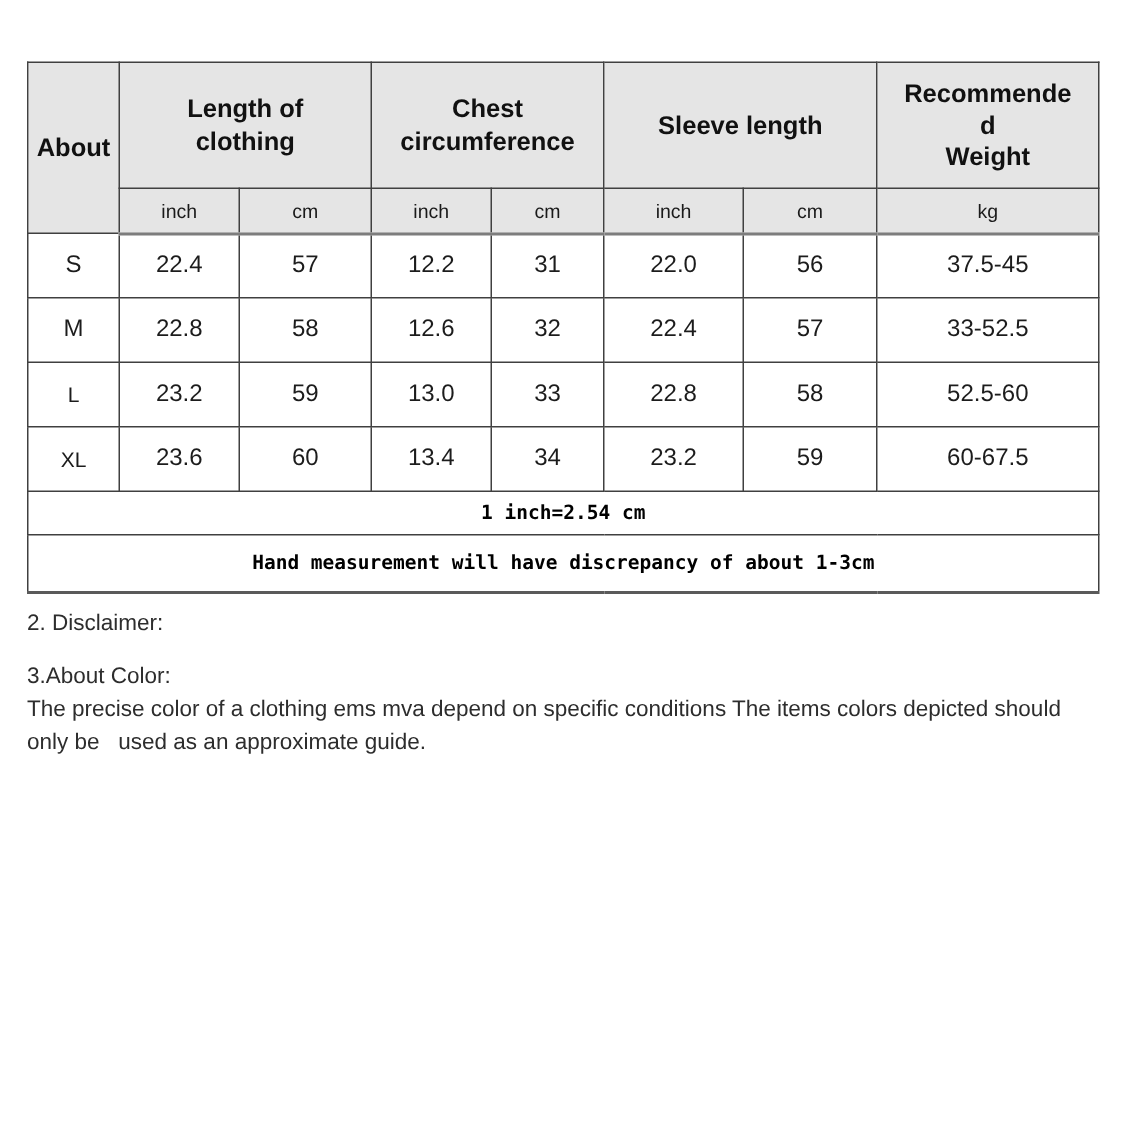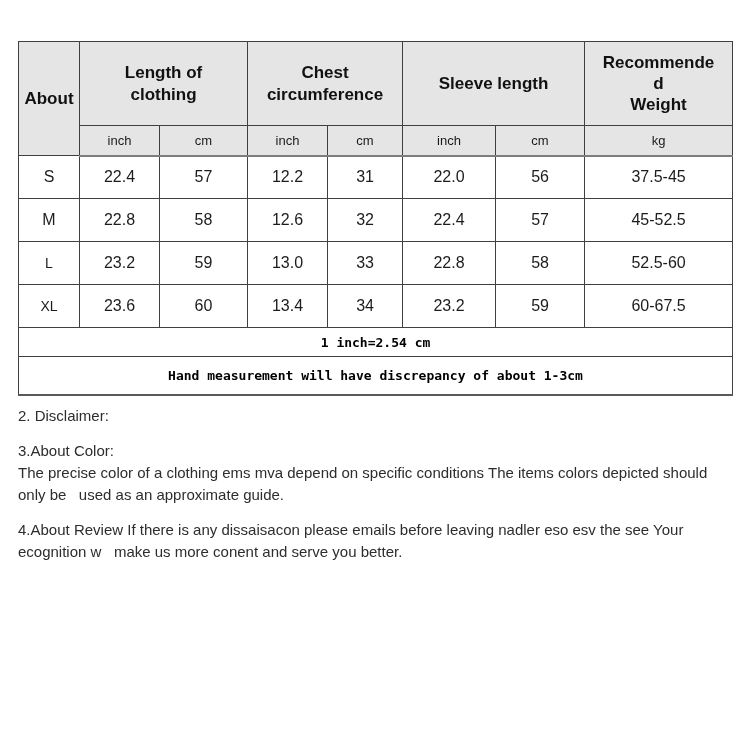--- a/index.html
+++ b/index.html
@@ -111,21 +111,21 @@
       <td>37.5-45</td>
     </tr>
     <tr class="data-row">
       <td class="size-cell">M</td>
       <td>22.8</td>
       <td>58</td>
       <td>12.6</td>
       <td>32</td>
       <td>22.4</td>
       <td>57</td>
-      <td>45-52.5</td>
+      <td>33-52.5</td>
     </tr>
     <tr class="data-row">
       <td class="size-cell small">L</td>
       <td>23.2</td>
       <td>59</td>
       <td>13.0</td>
       <td>33</td>
       <td>22.8</td>
       <td>58</td>
       <td>52.5-60</td>
@@ -152,18 +152,13 @@
 
 <div class="info">
   <div class="section">
     <div class="sec-heading">2. Disclaimer:</div>
   </div>
   <div class="section">
     <div class="sec-heading">3.About Color:</div>
     <div class="sec-body">The precise color of a clothing ems mva depend on specific conditions The items colors depicted should
 only be   used as an approximate guide.</div>
   </div>
-  <div class="section">
-    <div class="sec-heading">4.About Review If there is any dissaisacon please emails before leaving nadler eso esv the see Your
-ecognition w   make us more conent and serve you better.</div>
-    <div class="sec-body"></div>
-  </div>
 </div>
 
 </body></html>

